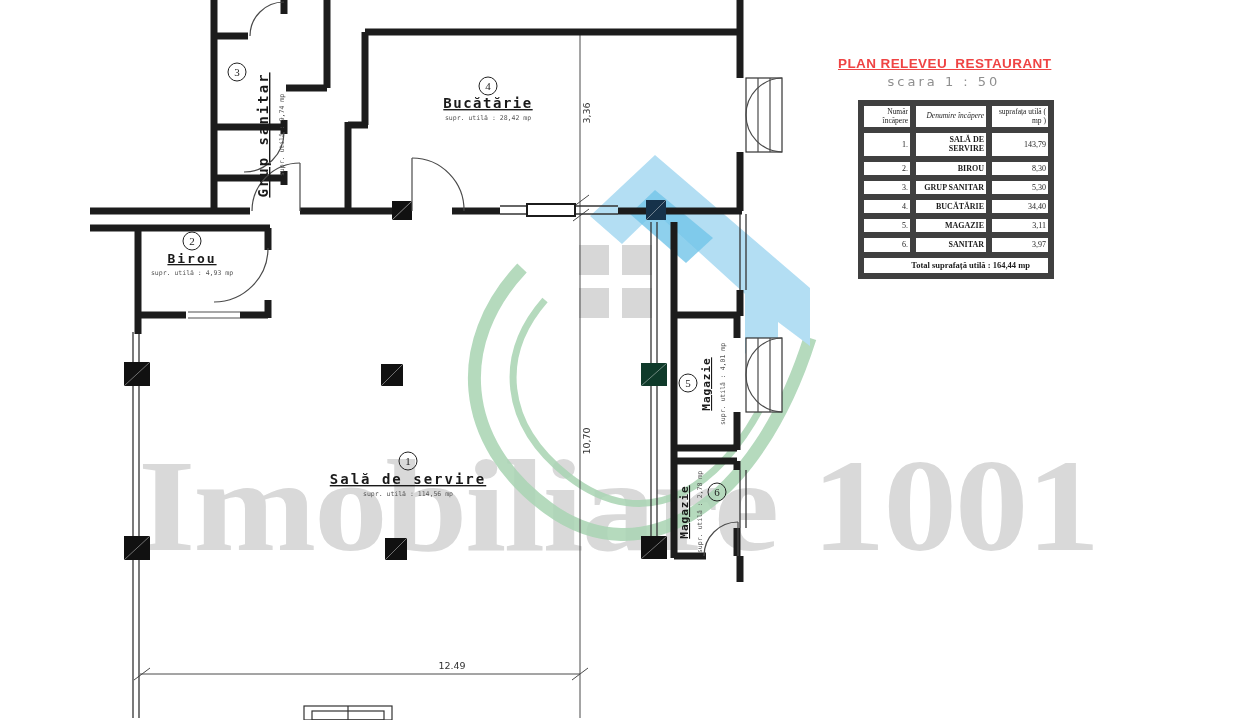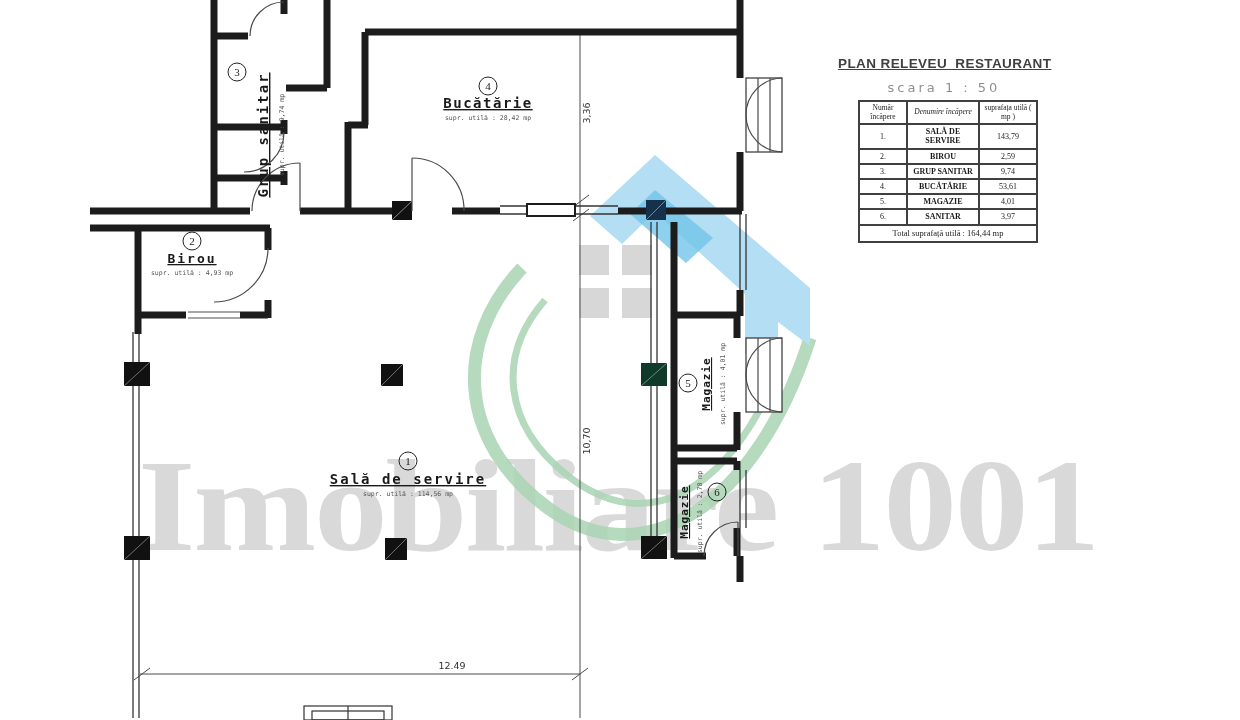--- a/index.html
+++ b/index.html
@@ -1,34 +1,34 @@
 <!DOCTYPE html>
 <html><head>
 <meta charset="utf-8">
 <style>
   html,body{margin:0;padding:0;background:#fff;}
   .stage{position:relative;width:1240px;height:720px;background:#ffffff;overflow:hidden;
          font-family:"Liberation Sans",sans-serif;}
   svg text{user-select:none;}
   .titleblock{position:absolute;left:838px;top:56px;width:212px;text-align:center;}
   .plan-title{font-family:"Liberation Sans",sans-serif;font-size:13.5px;font-weight:bold;
-              color:#404040;text-decoration:underline;letter-spacing:.4px;white-space:pre;}
+              color:#ef4444;text-decoration:underline;letter-spacing:.4px;white-space:pre;}
   .plan-scale{font-family:"DejaVu Sans",sans-serif;font-size:13px;color:#8f8f8f;
-              letter-spacing:3px;margin-top:9px;}
+              letter-spacing:3px;margin-top:3px;}
   .area-table{position:absolute;left:858px;top:100px;border-collapse:collapse;background:#fff;
               font-family:"Liberation Serif",serif;color:#1c1c1c;table-layout:fixed;}
-  .area-table th,.area-table td{border:2px solid #404040;padding:2px 2px;text-align:center;
+  .area-table th,.area-table td{border:6px solid #404040;padding:2px 2px;text-align:right;
               vertical-align:middle;}
   .area-table th{font-size:7.5px;font-weight:normal;line-height:1.15;}
   .area-table td{font-size:8px;line-height:1.15;}
   .area-table td.room-name{font-weight:bold;font-size:8px;}
   .area-table .col-num{width:42px;}
   .area-table .col-name{width:66px;font-style:italic;}
   .area-table .col-area{width:52px;margin-left:24px;}
-  .area-table tfoot td{font-weight:normal;font-size:8.5px;padding:3px 18px;}
+  .area-table tfoot td{font-weight:bold;font-size:8.5px;padding:3px 18px;}
 </style>
 </head>
 <body>
 
 <div class="stage">
 
   <svg width="1240" height="720" viewBox="0 0 1240 720" xmlns="http://www.w3.org/2000/svg">
 
     <text x="618" y="550" font-family="Liberation Serif, serif" font-size="132" font-weight="bold" fill="#d9d9d9" text-anchor="middle" letter-spacing="-2" textLength="960" lengthAdjust="spacingAndGlyphs">Imobiliare 1001</text>
 
@@ -231,36 +231,36 @@
     </thead>
     <tbody>
       <tr>
         <td>1.</td>
         <td class="room-name">SALĂ DE SERVIRE</td>
         <td>143,79</td>
       </tr>
       <tr>
         <td>2.</td>
         <td class="room-name">BIROU</td>
-        <td>2,59</td>
+        <td>8,30</td>
       </tr>
       <tr>
         <td>3.</td>
         <td class="room-name">GRUP SANITAR</td>
-        <td>9,74</td>
+        <td>5,30</td>
       </tr>
       <tr>
         <td>4.</td>
         <td class="room-name">BUCĂTĂRIE</td>
-        <td>53,61</td>
+        <td>34,40</td>
       </tr>
       <tr>
         <td>5.</td>
         <td class="room-name">MAGAZIE</td>
-        <td>4,01</td>
+        <td>3,11</td>
       </tr>
       <tr>
         <td>6.</td>
         <td class="room-name">SANITAR</td>
         <td>3,97</td>
       </tr>
     </tbody>
     <tfoot>
       <tr>
         <td colspan="3">Total suprafață utilă : 164,44 mp</td>

